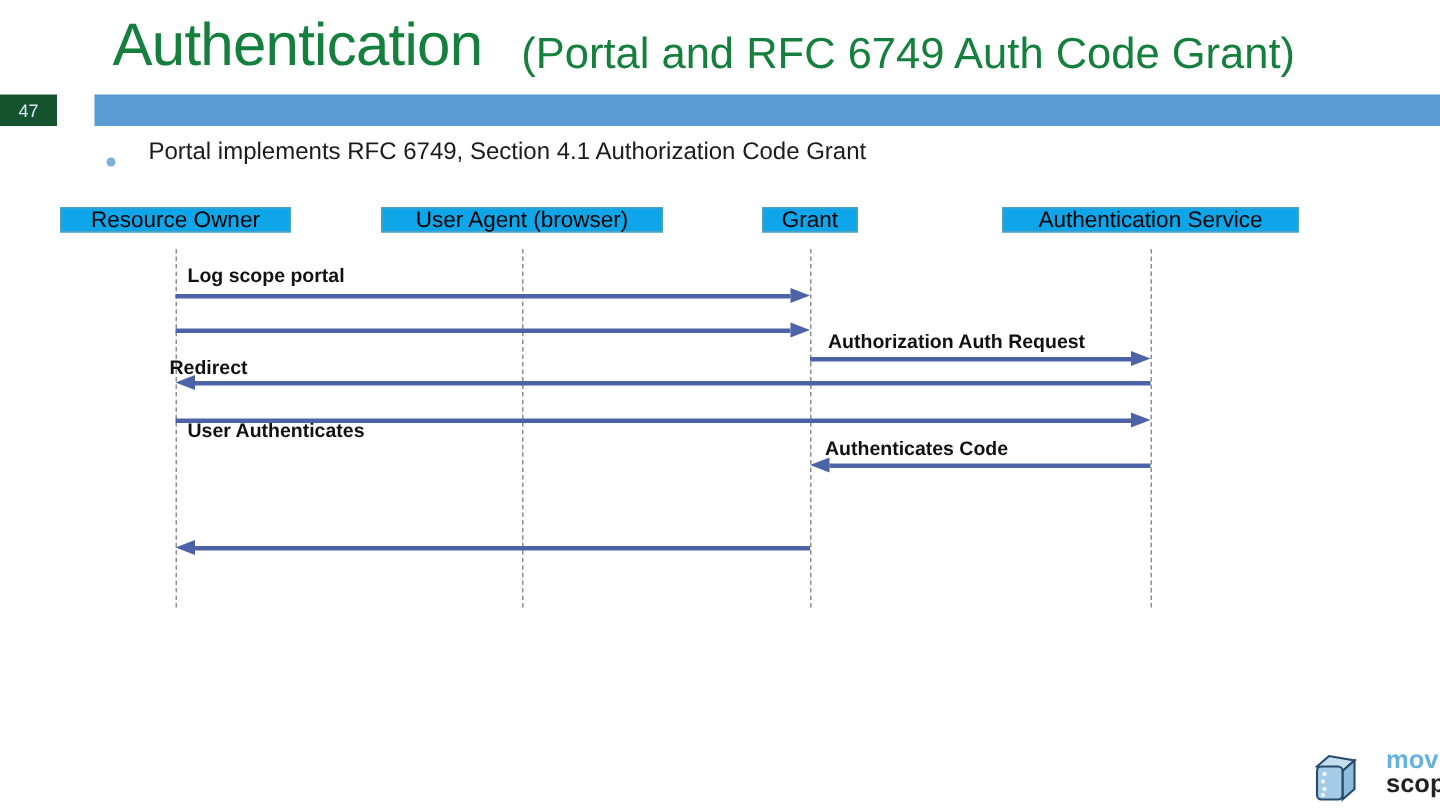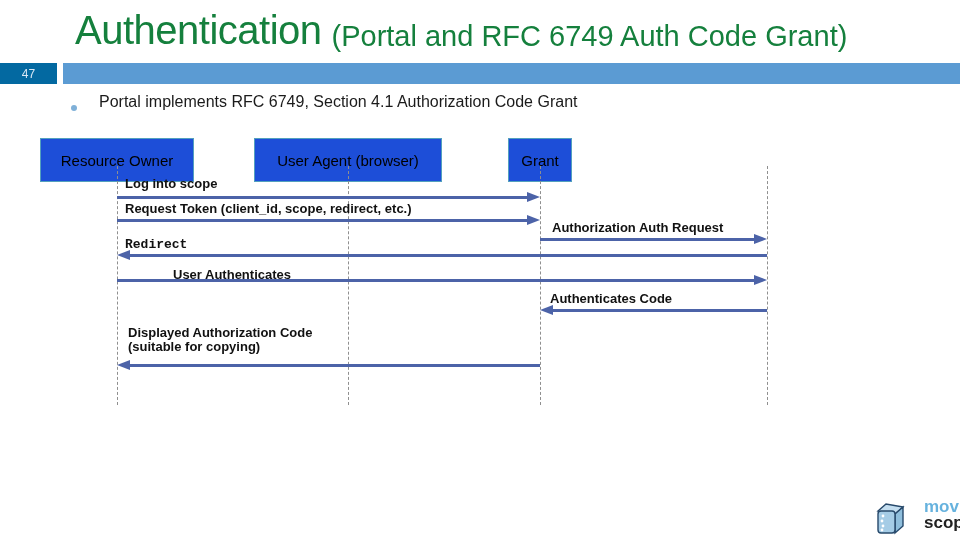--- a/index.html
+++ b/index.html
@@ -3,33 +3,33 @@
 <meta charset="utf-8">
 <style>
   html,body{margin:0;padding:0;background:#fff;}
   .slide{
     position:relative;width:960px;height:540px;background:#ffffff;overflow:hidden;
     font-family:"Liberation Sans",sans-serif;
   }
   
   .title-row{position:absolute;left:75px;top:8px;display:flex;align-items:flex-end;white-space:nowrap;color:#15803d;}
   .title-main{font-size:40px;font-weight:400;letter-spacing:-0.5px;}
-  .title-suffix{font-size:29px;font-weight:400;margin-left:10px;}
+  .title-suffix{font-size:29px;font-weight:400;margin-left:26px;}
   
   .pageband{position:absolute;left:0;top:63px;width:960px;height:21px;}
-  .pagenum-box{position:absolute;left:0;top:0;width:57px;height:21px;background:#0369a1;
+  .pagenum-box{position:absolute;left:0;top:0;width:38px;height:21px;background:#14532d;
     color:#D9E8F5;font-size:12px;display:flex;align-items:center;justify-content:center;}
   .band-bar{position:absolute;left:63px;top:0;width:897px;height:21px;background:#5B9BD3;}
   
   .bullet-row{position:absolute;left:0;top:0;}
   .bullet-dot{position:absolute;left:71px;top:105px;width:6px;height:6px;border-radius:50%;background:#7FB0D8;}
   .bullet-text{position:absolute;left:99px;top:93px;font-size:16px;color:#1b1b1b;white-space:nowrap;}
   
   .diagram{position:absolute;left:0;top:0;width:960px;height:540px;}
-  .actor-box{position:absolute;top:138px;height:44px;border:1px solid #53A0BE;background:#1d4ed8;
+  .actor-box{position:absolute;top:138px;height:17px;border:1px solid #53A0BE;background:#0ea5e9;
     display:flex;align-items:center;justify-content:center;font-size:15px;color:#000;box-sizing:border-box;white-space:nowrap;}
   .lifeline{position:absolute;top:166px;height:239px;width:0;border-left:1px dashed #8F8F8F;}
   .msg-label{position:absolute;font-size:13px;font-weight:bold;color:#111;line-height:14px;white-space:nowrap;}
   .msg-line{position:absolute;height:3px;background:#4C63A8;}
   .head-right{position:absolute;width:0;height:0;border-top:5.5px solid transparent;
     border-bottom:5.5px solid transparent;border-left:13px solid #4C63A8;}
   .head-left{position:absolute;width:0;height:0;border-top:5.5px solid transparent;
     border-bottom:5.5px solid transparent;border-right:13px solid #4C63A8;}
   
   .logo{position:absolute;left:874px;top:499px;display:flex;align-items:flex-start;}
@@ -55,54 +55,50 @@
   <div class="bullet-row">
     <span class="bullet-dot"></span>
     <span class="bullet-text">Portal implements RFC 6749, Section 4.1 Authorization Code Grant</span>
   </div>
 
   <div class="diagram">
 
     <div class="actor-box" style="left:40px;width:154px;">Resource Owner</div>
     <div class="actor-box" style="left:254px;width:188px;">User Agent (browser)</div>
     <div class="actor-box" style="left:508px;width:64px;">Grant</div>
+    <div class="actor-box" style="left:668px;width:198px;">Authentication Service</div>
 
     <div class="lifeline" style="left:117px;"></div>
     <div class="lifeline" style="left:348px;"></div>
     <div class="lifeline" style="left:540px;"></div>
     <div class="lifeline" style="left:767px;"></div>
 
-    <div class="msg-label" style="left:125px;top:177px;">Log into scope</div>
+    <div class="msg-label" style="left:125px;top:177px;">Log scope portal</div>
     <div class="msg-line" style="left:117px;top:196px;width:410px;"></div>
     <div class="head-right" style="left:527px;top:192px;"></div>
 
-    <div class="msg-label" style="left:125px;top:202px;">Request Token (client_id, scope, redirect, etc.)</div>
     <div class="msg-line" style="left:117px;top:219px;width:410px;"></div>
     <div class="head-right" style="left:527px;top:215px;"></div>
 
     <div class="msg-label" style="left:552px;top:221px;">Authorization Auth Request</div>
     <div class="msg-line" style="left:540px;top:238px;width:214px;"></div>
     <div class="head-right" style="left:754px;top:234px;"></div>
 
-    <div class="msg-label" style="left:125px;top:238px;font-family:Liberation Mono, monospace;">Redirect</div>
+    <div class="msg-label" style="left:113px;top:238px;">Redirect</div>
     <div class="head-left" style="left:117px;top:250px;"></div>
     <div class="msg-line" style="left:130px;top:254px;width:637px;"></div>
 
-    <div class="msg-label" style="left:125px;top:268px;margin-left:48px;">User Authenticates</div>
+    <div class="msg-label" style="left:125px;top:280px;">User Authenticates</div>
     <div class="msg-line" style="left:117px;top:279px;width:637px;"></div>
     <div class="head-right" style="left:754px;top:275px;"></div>
 
     <div class="msg-label" style="left:550px;top:292px;">Authenticates Code</div>
     <div class="head-left" style="left:540px;top:305px;"></div>
     <div class="msg-line" style="left:553px;top:309px;width:214px;"></div>
 
-    <div class="msg-label" style="left:128px;top:326px;">
-      <div>Displayed Authorization Code</div>
-      <div>(suitable for copying)</div>
-    </div>
     <div class="head-left" style="left:117px;top:360px;"></div>
     <div class="msg-line" style="left:130px;top:364px;width:410px;"></div>
 
   </div>
 
   <div class="logo">
     <svg width="32" height="38" viewBox="0 0 32 38">
       <polygon points="4,12 12,5 29,8 21,15" fill="#C4DEF0" stroke="#27496B" stroke-width="1.4"></polygon>
       <polygon points="21,15 29,8 29,27 21,34" fill="#8FBEDC" stroke="#27496B" stroke-width="1.4"></polygon>
       <rect x="4" y="12" width="17" height="22" rx="3" fill="#A5CCE6" stroke="#27496B" stroke-width="1.4"></rect>

